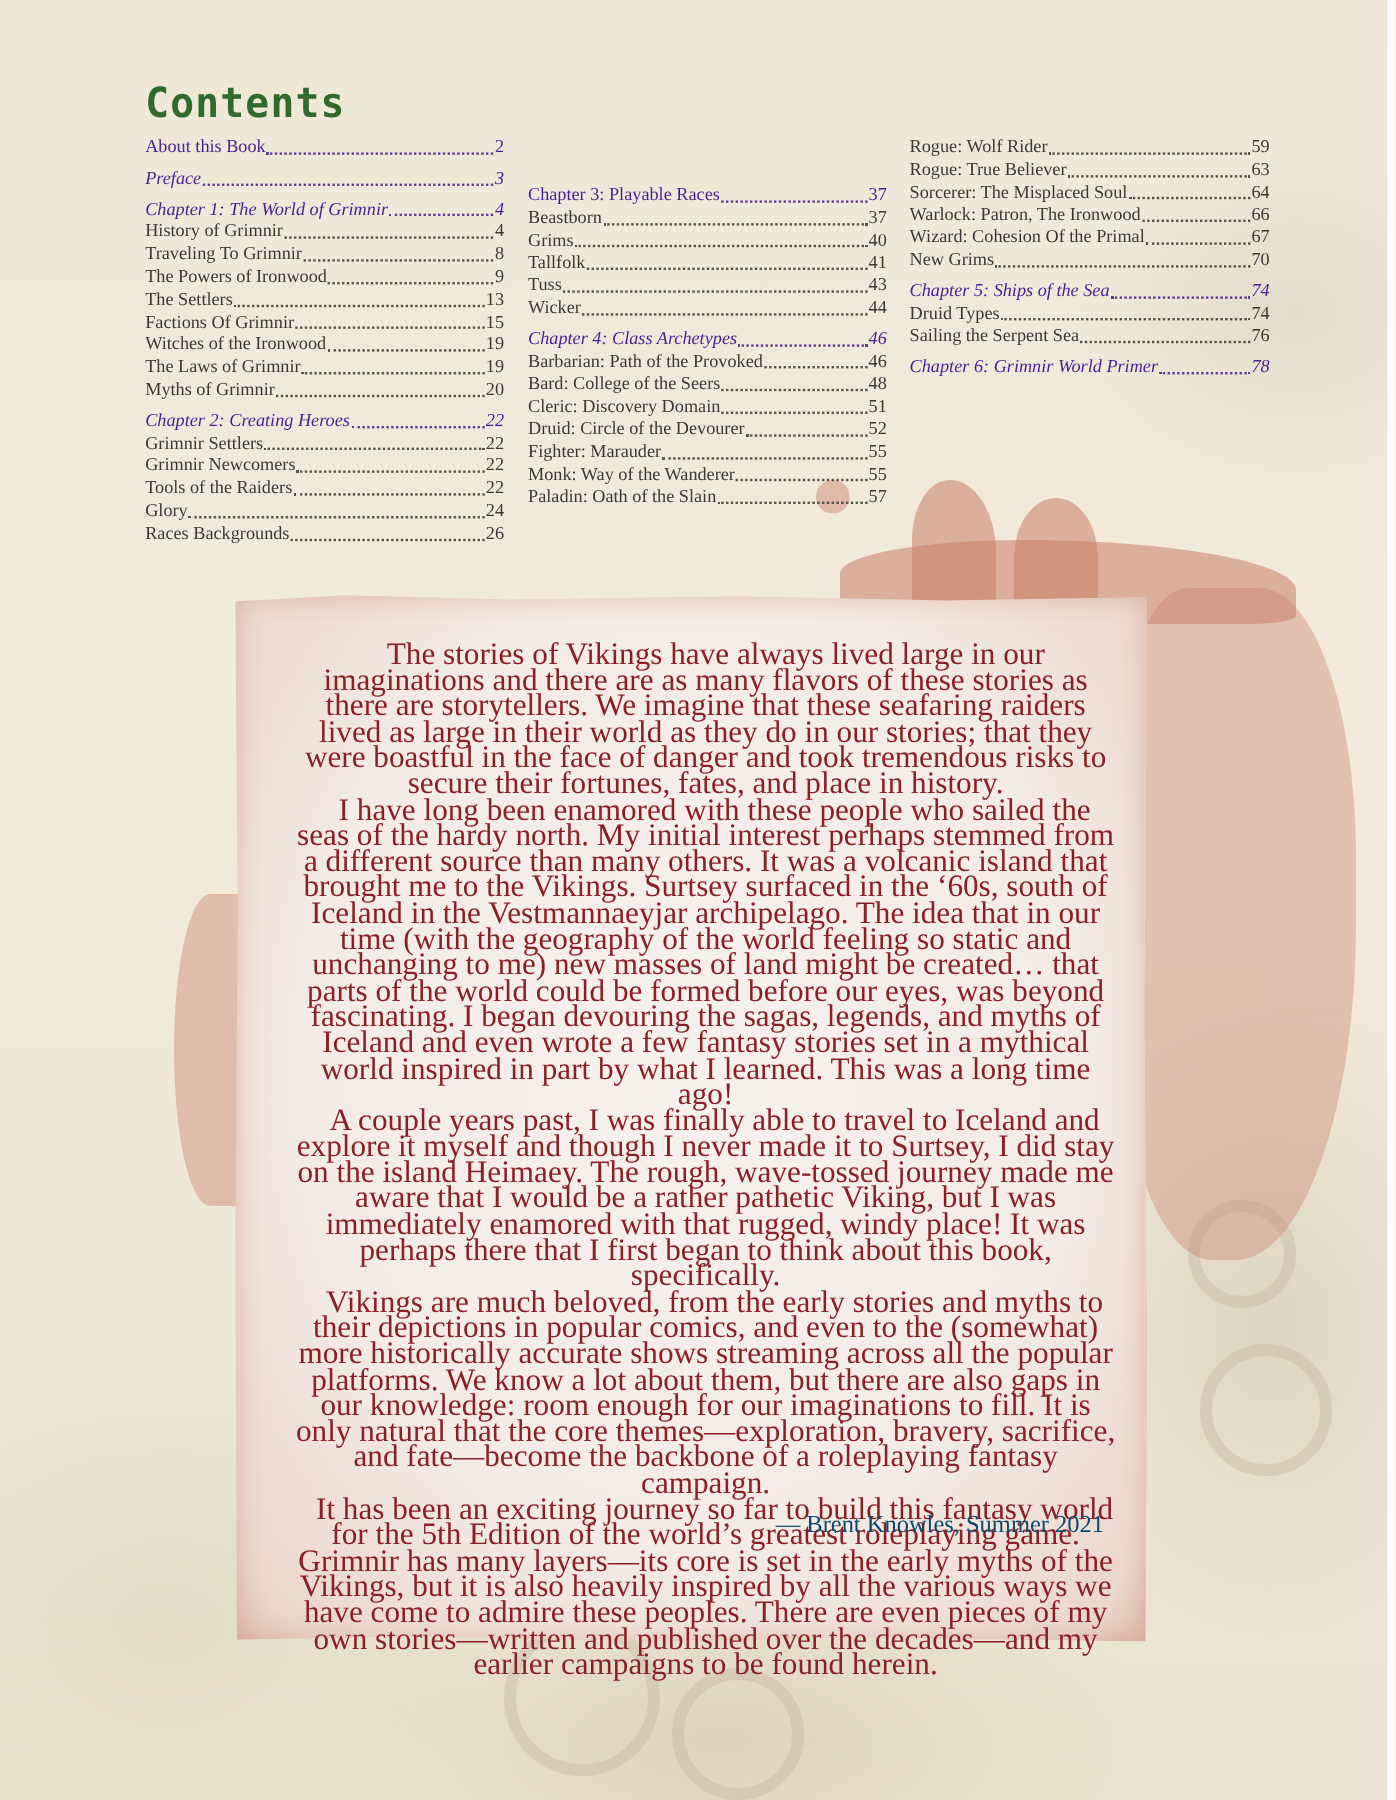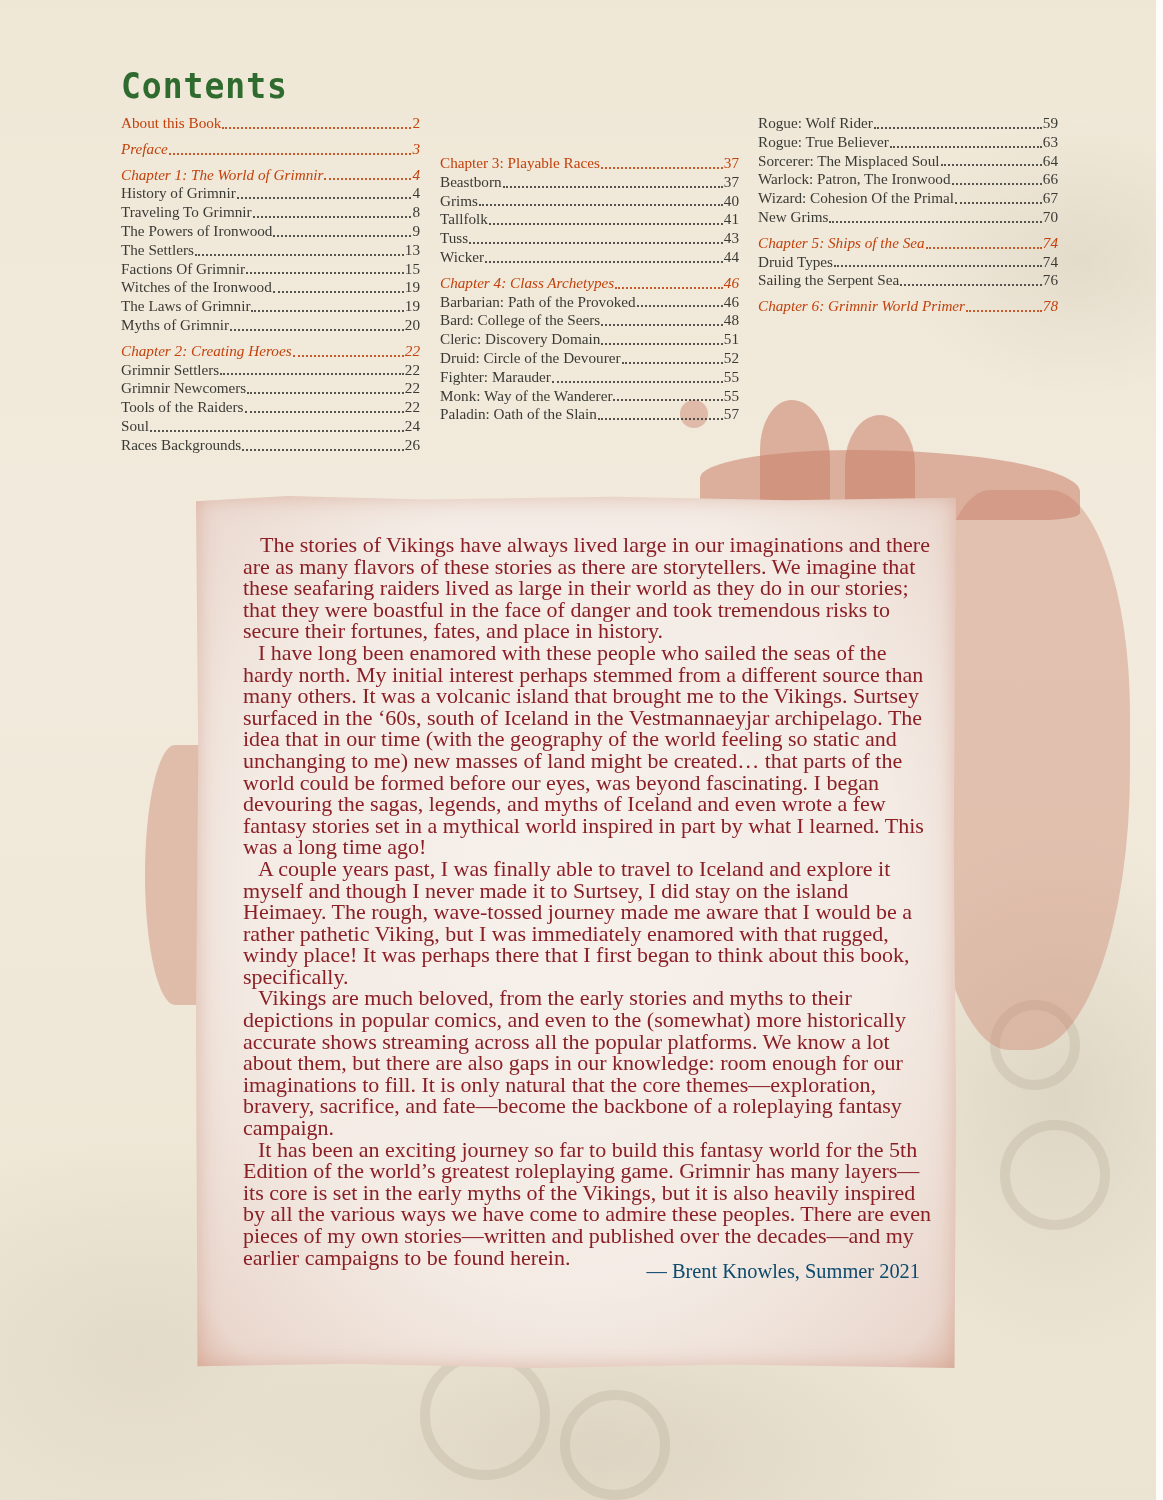--- a/index.html
+++ b/index.html
@@ -30,39 +30,39 @@
   }
   .toc-col { position: absolute; top: 114px; width: 299px; }
   .toc-col.c1 { left: 121px; }
   .toc-col.c2 { left: 440px; width: 299px; margin-top: 40px; }
   .toc-col.c3 { left: 758px; width: 300px; }
   .toc-row {
     display: flex; align-items: baseline; height: 18.8px;
     font-size: 15.2px; line-height: 18.8px; color: #3a3a35; white-space: nowrap; overflow: hidden;
     cursor: pointer;
   }
-  .toc-row.chapter { color: #c2410c; }
+  .toc-row.chapter { color: #4c1d95; }
   .toc-row.gap { margin-top: 7px; font-style: italic; }
   .toc-row .lbl { flex: 0 0 auto; }
   .toc-row .dots {
     flex: 1 1 auto; overflow: hidden; margin: 0 1px;
     border-bottom: 2px dotted currentColor; height: 0; align-self: flex-end; margin-bottom: 4px; opacity: 0.85;
   }
   .toc-row .pg { flex: 0 0 auto; }
   .parchment {
     position: absolute; left: 196px; top: 496px; width: 760px; height: 872px;
     background:
       radial-gradient(ellipse at 50% 45%, #f7f1ec 0%, #f3ebe4 60%, #ead7cd 92%, #e0bfb0 100%);
     box-shadow: 0 4px 8px rgba(120,80,60,0.35), inset 0 0 22px rgba(205,140,120,0.55);
     clip-path: polygon(0% 0.6%, 12% 0%, 30% 0.4%, 55% 0.1%, 78% 0.5%, 100% 0.2%, 99.7% 40%, 100% 70%, 99.8% 100%, 70% 99.6%, 45% 100%, 20% 99.5%, 0.2% 99.8%, 0% 60%, 0.3% 30%);
   }
   .letter {
     position: absolute; left: 243px; top: 534px; width: 690px;
     font-family: "Liberation Serif", "DejaVu Serif", serif;
-    font-size: 22px; line-height: 21.6px; color: #8b1f26;
+    font-size: 26px; line-height: 21.6px; color: #8b1f26; text-align: center;
   }
   .letter p { margin: 0; text-indent: 15px; }
   .letter p:first-child { text-indent: 17px; }
   .signature {
     position: absolute; left: 560px; top: 1260px; width: 360px; text-align: right;
     font-family: "Liberation Serif", serif; font-size: 20.4px; color: #0c4a6e;
   }
 </style>
 </head>
 <body>
@@ -155,21 +155,21 @@
       <span class="lbl">Grimnir Newcomers</span>
       <span class="dots"></span>
       <span class="pg">22</span>
     </div>
     <div class="toc-row">
       <span class="lbl">Tools of the Raiders</span>
       <span class="dots"></span>
       <span class="pg">22</span>
     </div>
     <div class="toc-row">
-      <span class="lbl">Soul</span>
+      <span class="lbl">Glory</span>
       <span class="dots"></span>
       <span class="pg">24</span>
     </div>
     <div class="toc-row">
       <span class="lbl">Races Backgrounds</span>
       <span class="dots"></span>
       <span class="pg">26</span>
     </div>
   </div>
 <div class="toc-col c2">

